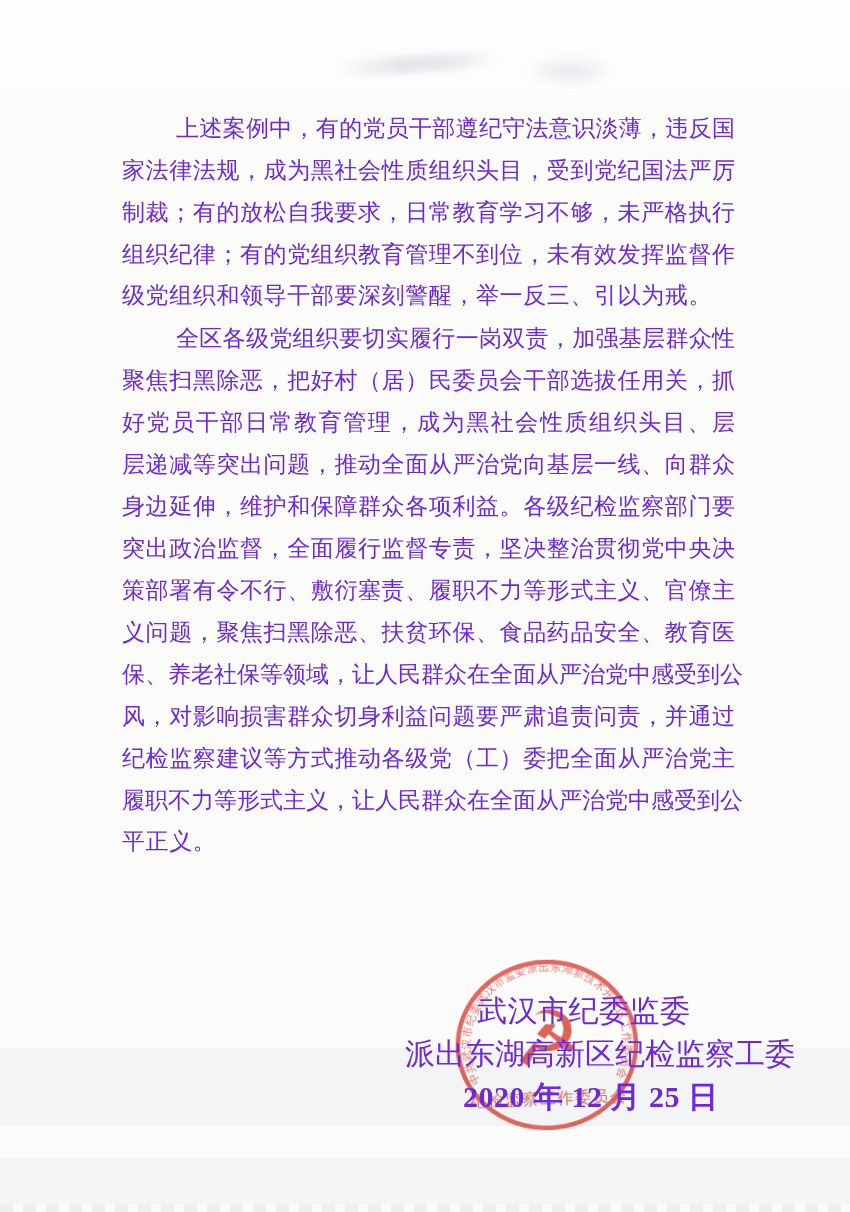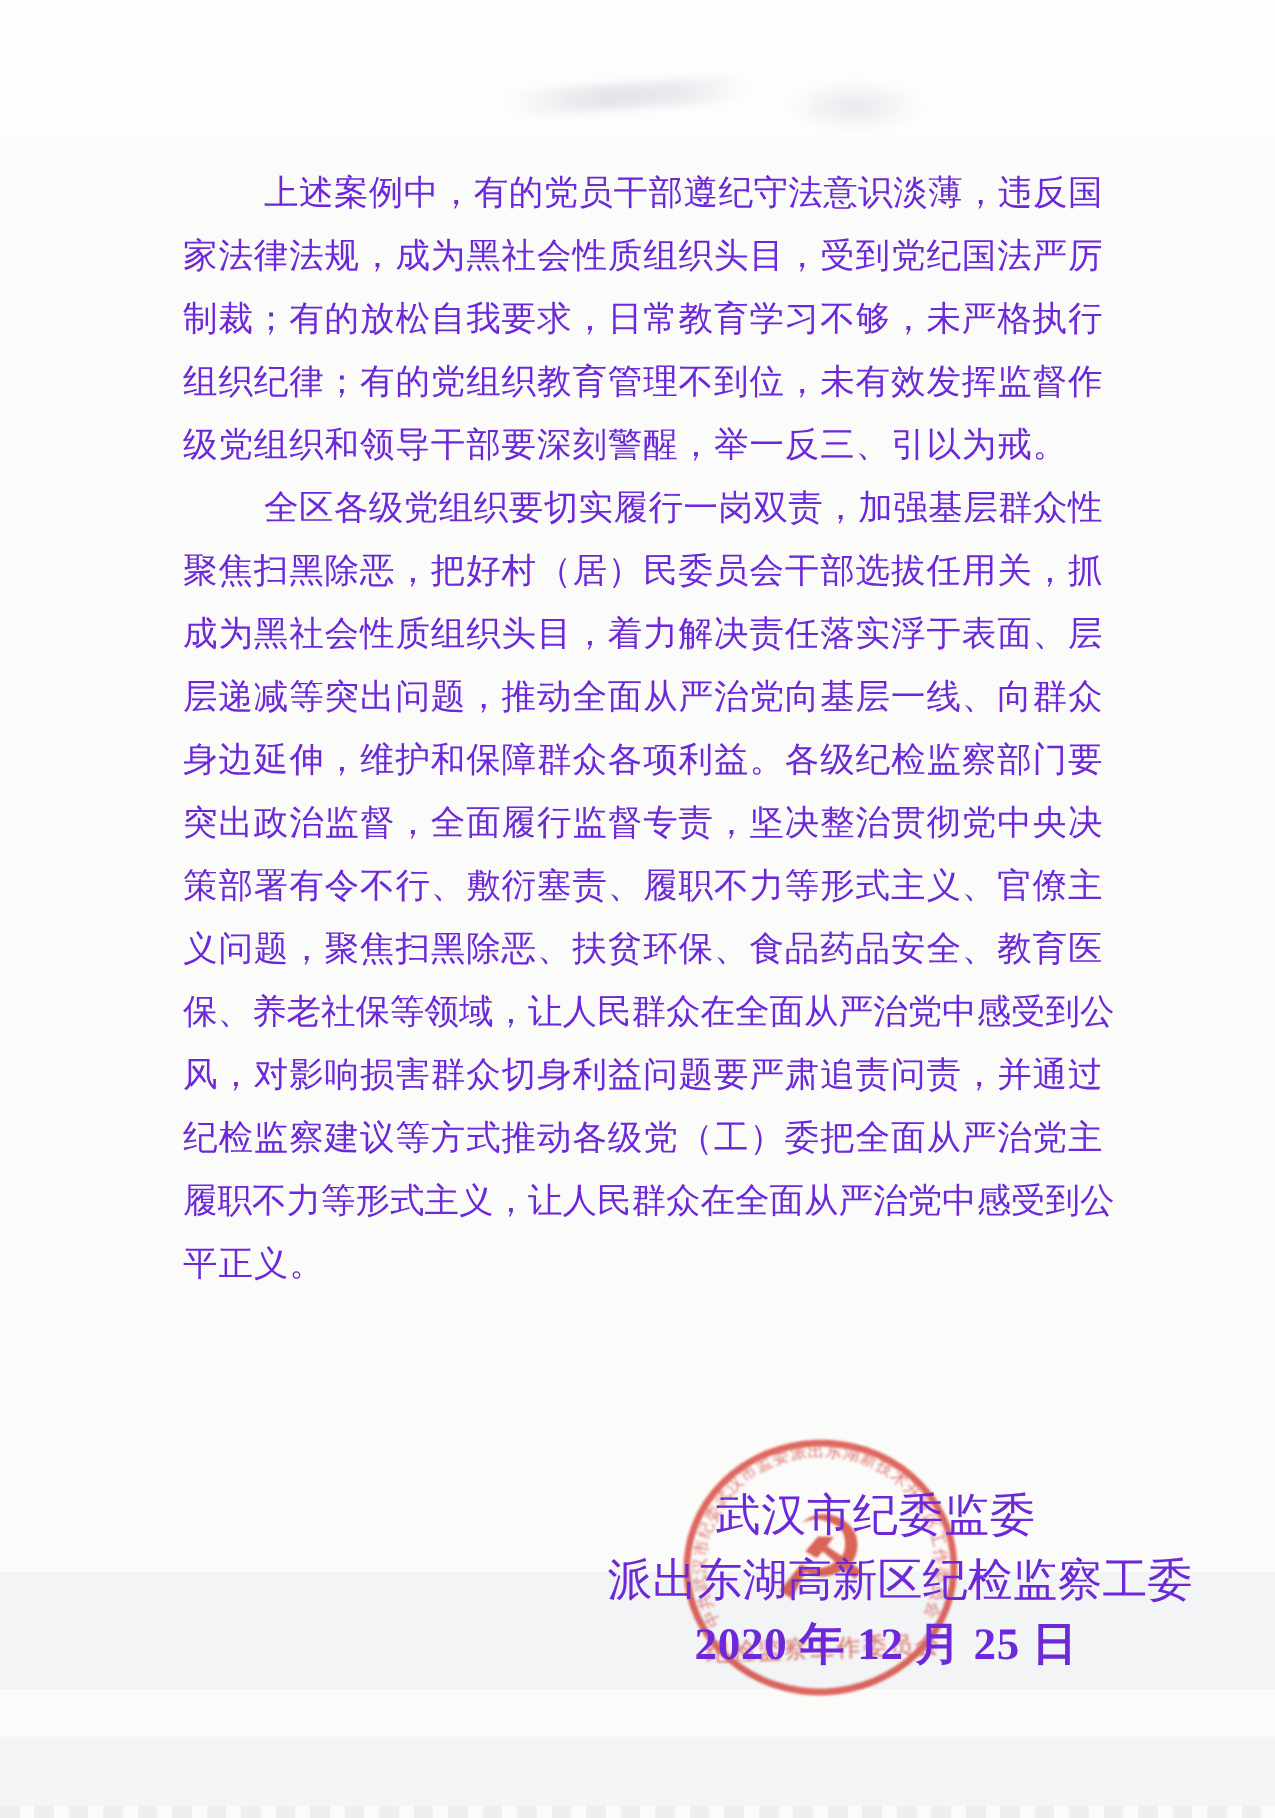--- a/index.html
+++ b/index.html
@@ -28,21 +28,21 @@
     background:radial-gradient(ellipse at center,#d4d4de 0%,transparent 65%);
     filter:blur(3px); opacity:.5;
   }
   
   .textcol { position:absolute; left:122px; top:108px; width:613px; }
   .t-line {
     height:42px; line-height:42px; font-size:23px; color:#6d28d9;
     text-align:justify; text-align-last:justify; white-space:nowrap;
   }
   .t-line.indent { text-indent:54px; }
-  .t-line.end { text-align-last:left; letter-spacing:.6px; }
+  .t-line.end { text-align-last:left; letter-spacing:.6px;font-family:Liberation Mono, monospace; }
   
   .sig {
     position:absolute; line-height:1; font-size:30px; color:#6d28d9;
     white-space:nowrap; z-index:3;
   }
   .sig-org1 { left:477px; top:996px; letter-spacing:.5px; }
   .sig-org2 { left:405px; top:1039px; }
   .sig-date { left:463px; top:1082px; letter-spacing:.5px;font-weight:bold; }
   
   .seal-wrap {
@@ -75,21 +75,21 @@
   <div class="smudge smudge-2"></div>
 
   <div class="textcol">
     <div class="t-line indent">上述案例中，有的党员干部遵纪守法意识淡薄，违反国</div>
     <div class="t-line">家法律法规，成为黑社会性质组织头目，受到党纪国法严厉</div>
     <div class="t-line">制裁；有的放松自我要求，日常教育学习不够，未严格执行</div>
     <div class="t-line">组织纪律；有的党组织教育管理不到位，未有效发挥监督作</div>
     <div class="t-line end">级党组织和领导干部要深刻警醒，举一反三、引以为戒。</div>
     <div class="t-line indent">全区各级党组织要切实履行一岗双责，加强基层群众性</div>
     <div class="t-line">聚焦扫黑除恶，把好村（居）民委员会干部选拔任用关，抓</div>
-    <div class="t-line">成为黑社会性质组织头目，着力解决责任落实浮于表面、层</div>
+    <div class="t-line">好党员干部日常教育管理，成为黑社会性质组织头目、层</div>
     <div class="t-line">层递减等突出问题，推动全面从严治党向基层一线、向群众</div>
     <div class="t-line">身边延伸，维护和保障群众各项利益。各级纪检监察部门要</div>
     <div class="t-line">突出政治监督，全面履行监督专责，坚决整治贯彻党中央决</div>
     <div class="t-line">策部署有令不行、敷衍塞责、履职不力等形式主义、官僚主</div>
     <div class="t-line">义问题，聚焦扫黑除恶、扶贫环保、食品药品安全、教育医</div>
     <div class="t-line">保、养老社保等领域，让人民群众在全面从严治党中感受到公</div>
     <div class="t-line">风，对影响损害群众切身利益问题要严肃追责问责，并通过</div>
     <div class="t-line">纪检监察建议等方式推动各级党（工）委把全面从严治党主</div>
     <div class="t-line">履职不力等形式主义，让人民群众在全面从严治党中感受到公</div>
     <div class="t-line end">平正义。</div>

